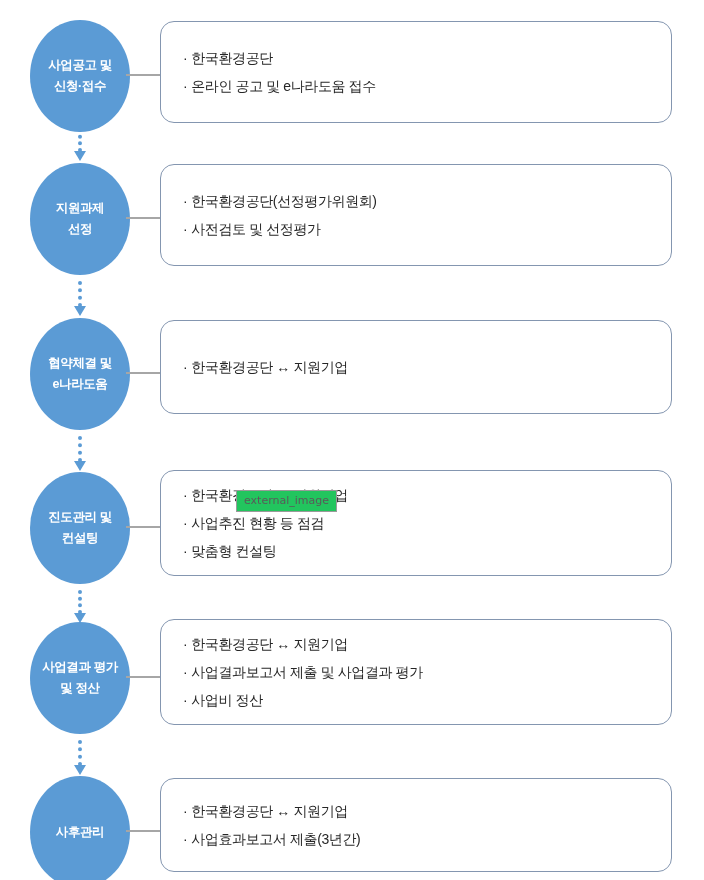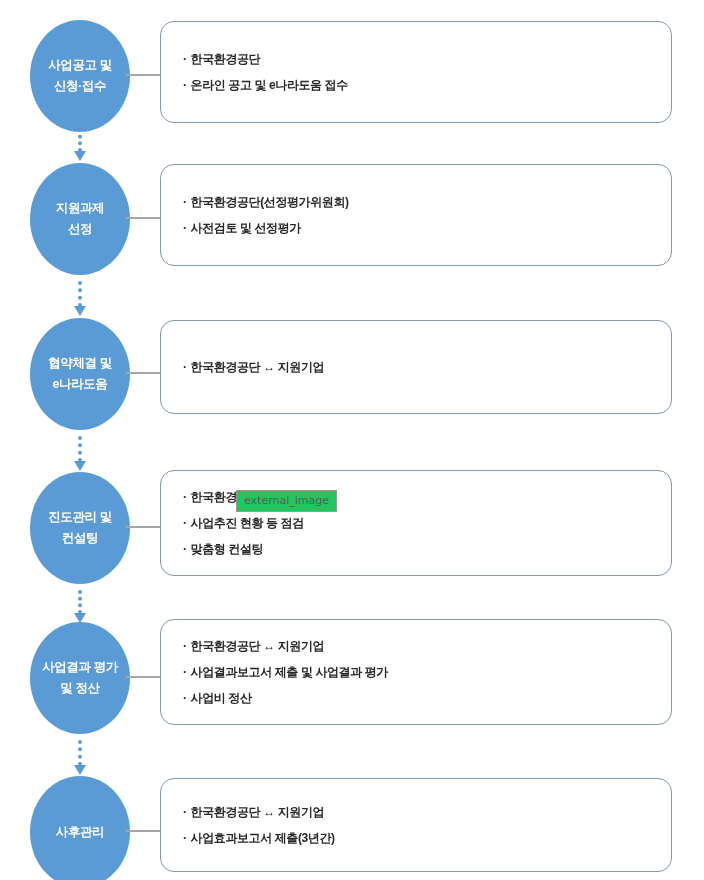--- a/index.html
+++ b/index.html
@@ -69,22 +69,22 @@
     box-sizing: border-box;
     border: 1.6px solid #8496B0;
     border-radius: 14px;
     background: #ffffff;
     padding: 14px 0 14px 22px;
     display: flex;
     flex-direction: column;
     justify-content: center;
   }
   .bullet-row {
-    font-size: 12px;
-    font-weight: bold;
+    font-size: 14px;
+    font-weight: normal;
     color: #262626;
     line-height: 1;
     letter-spacing: -0.4px;
     white-space: nowrap;
     padding: 7px 0;
   }
   .bullet-dot {
     display: inline-block;
     margin-right: 4px;
   }

